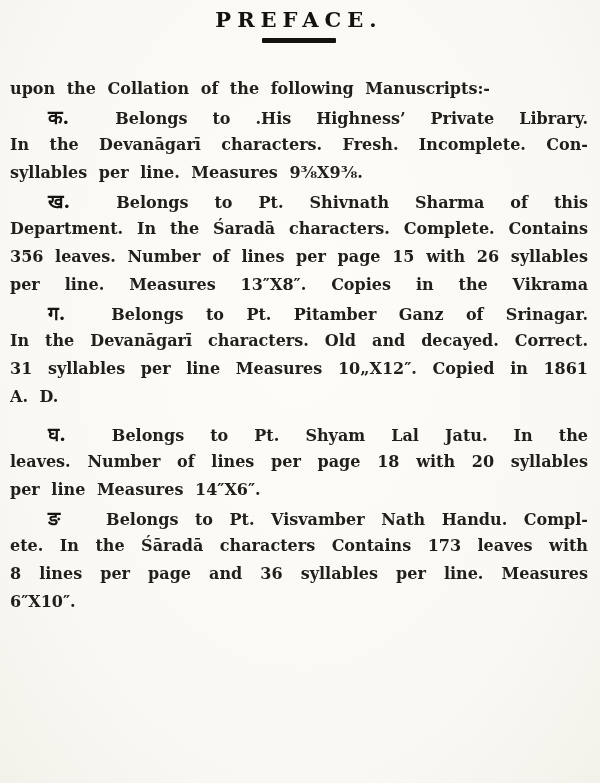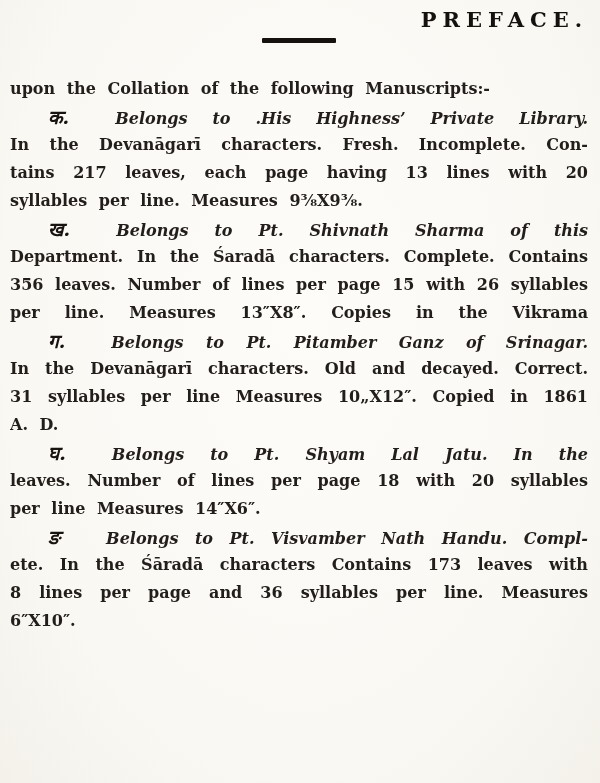--- a/index.html
+++ b/index.html
@@ -12,55 +12,55 @@
     position: relative;
     width: 600px; height: 783px;
     box-sizing: border-box;
     background: #fbfaf6;
     background-image: radial-gradient(ellipse at 50% 40%, #fdfcf9 0%, #f9f8f3 70%, #f3f1ea 100%);
     color: #221e1b;
     font-family: "DejaVu Serif", "Liberation Serif", serif;
     font-weight: 700;
     padding: 8px 12px 0 10px;
   }
-  header.titleblock { text-align: right; }
+  header.titleblock { text-align: center; }
   h1.title {
     margin: 0;
     font-size: 21px;
     line-height: 24px;
     letter-spacing: 6px;
     color: #14110e;
     font-weight: 700;
   }
   .title-rule {
     width: 74px; height: 5px;
     background: #14110e;
     margin: 6px auto 0 auto;
     border-radius: 1px;
   }
   section.body-text { margin-top: 32px; }
   .para { margin: 0; }
   .para.p3 { margin-top: 0; }
-  .para.p5 { }
+  .para.p5 { margin-top: 9px; }
   .line {
     font-size: 16px;
     line-height: 28px;
     white-space: normal;
     text-align: justify;
     text-align-last: justify;
     overflow: hidden;
     max-height: 28px;
   }
   .line.last {
     text-align: center;
     text-align-last: left;
     word-spacing: 6px;
   }
   .indent-intro { padding-left: 88px; }
-  .first-ms { padding-left: 38px; font-style: italic; }
+  .first-ms { padding-left: 38px; }
   .ms-label {
     display: inline-block;
     margin-right: 46px;
     font-size: 19px;
     font-weight: 700;
     color: #171310;
   }
 </style>
 </head>
 <body>
@@ -74,21 +74,20 @@
 
   <section class="body-text">
 
     <div class="para p1">
       <div class="line last">upon the Collation of the following Manuscripts:-</div>
     </div>
 
     <div class="para p2">
       <div class="line first-ms"><span class="ms-label">क.</span><span>Belongs to .His Highness’ Private Library.</span></div>
       <div class="line">In the Devanāgarī characters. Fresh. Incomplete. Con-</div>
-      <div class="line">tains 217 leaves, each page having 13 lines with 20</div>
       <div class="line last">syllables per line. Measures 9⅜X9⅜.</div>
     </div>
 
     <div class="para p3">
       <div class="line first-ms"><span class="ms-label">ख.</span><span>Belongs to Pt. Shivnath Sharma of this</span></div>
       <div class="line">Department. In the Śaradā characters. Complete. Contains</div>
       <div class="line">356 leaves. Number of lines per page 15 with 26 syllables</div>
       <div class="line">per line. Measures 13″X8″. Copies in the Vikrama</div>
     </div>
 

